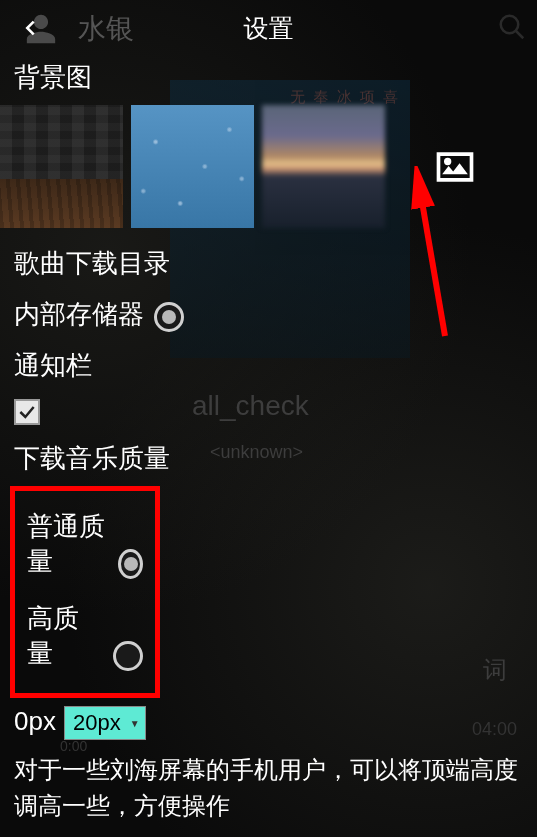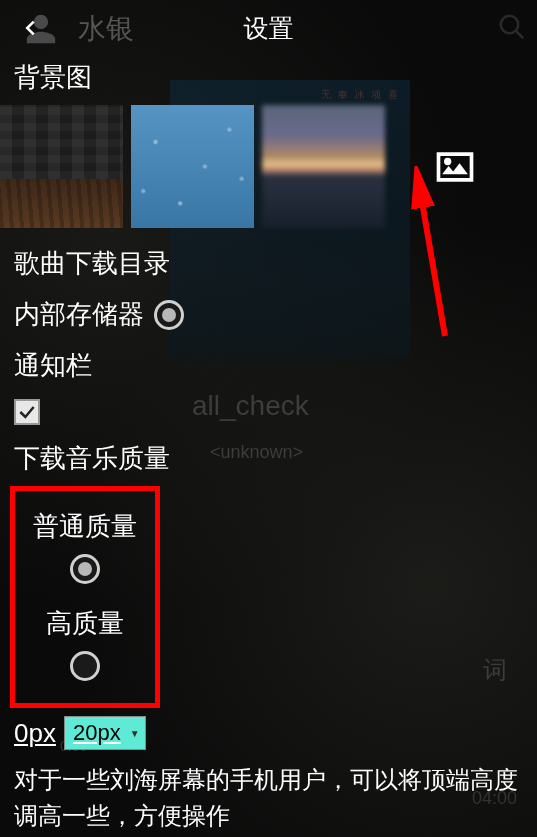--- a/index.html
+++ b/index.html
@@ -45,21 +45,21 @@
       left: 170px;
       width: 240px;
       height: 278px;
       background: linear-gradient(180deg, #0e2b3e, #0a1820);
       opacity: 0.55;
     }
     .bg-album-txt {
       position: absolute;
       top: 8px; right: 10px;
       color: #7a5050;
-      font-size: 10px;
+      font-size: 15px;
       letter-spacing: 2px;
     }
     .bg-gear-row {
       position: absolute;
       top: 113px;
       left: 14px;
       color: #3a3a3a;
       font-size: 24px;
       display: flex;
       align-items: center;
@@ -82,21 +82,21 @@
     }
     .bg-word {
       position: absolute;
       top: 654px;
       right: 30px;
       font-size: 24px;
       color: #3d3d3d;
     }
     .bg-time {
       position: absolute;
-      top: 788px;
+      top: 719px;
       right: 20px;
       font-size: 18px;
       color: #333;
     }
     .bg-time-left {
       position: absolute;
       top: 738px;
       left: 20px;
       font-size: 14px;
       color: #333;
@@ -184,21 +184,21 @@
       height: 123px;
       display: flex;
       align-items: center;
       justify-content: center;
       flex-shrink: 0;
     }
     .thumb-add svg { width: 44px; height: 40px; fill: #fff; }
 
     .line-row {
       display: flex;
-      align-items: center;
+      align-items: flex-end;
       gap: 10px;
       padding: 6px 14px;
       font-size: 26px;
       color: #fff;
     }
     .radio {
       width: 30px; height: 30px;
       border-radius: 50%;
       border: 3px solid #d0d0d0;
       display: inline-flex;
@@ -221,29 +221,28 @@
       justify-content: center;
     }
     .checkbox svg { width: 20px; height: 20px; stroke: #222; stroke-width: 3; fill: none; }
 
     .quality-box {
       border: 5px solid #ff0000;
       padding: 12px 8px 16px;
       margin: 0 10px 8px 10px;
       width: 150px;
     }
-    .quality-box .line-row { padding: 6px 4px; flex-direction: column; }
+    .quality-box .line-row { padding: 6px 4px; }
 
     .top-height-row {
       display: flex;
-      align-items: center;
+      align-items: flex-start;
       gap: 8px;
       padding: 0 14px 8px;
       font-size: 26px;
-      text-decoration: underline;
     }
     .select {
       background: #5eead4;
       color: #000;
       font-size: 22px;
       padding: 3px 24px 3px 8px;
       border: 1px solid #888;
       position: relative;
     }
     .select::after {

